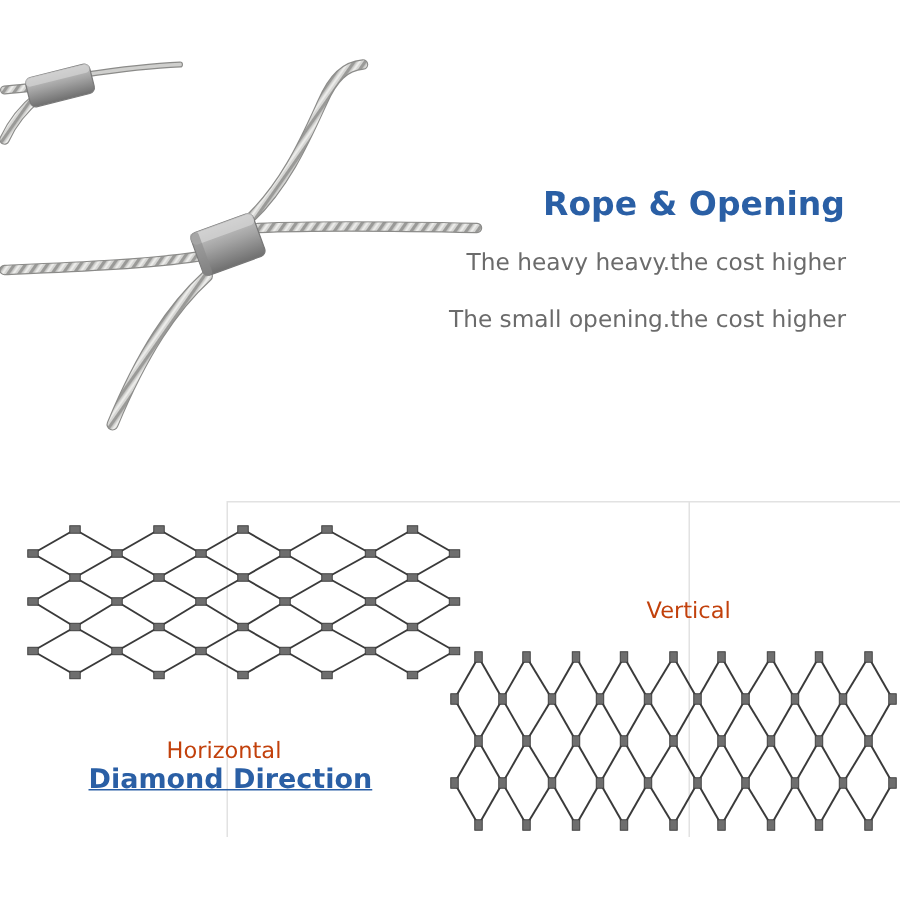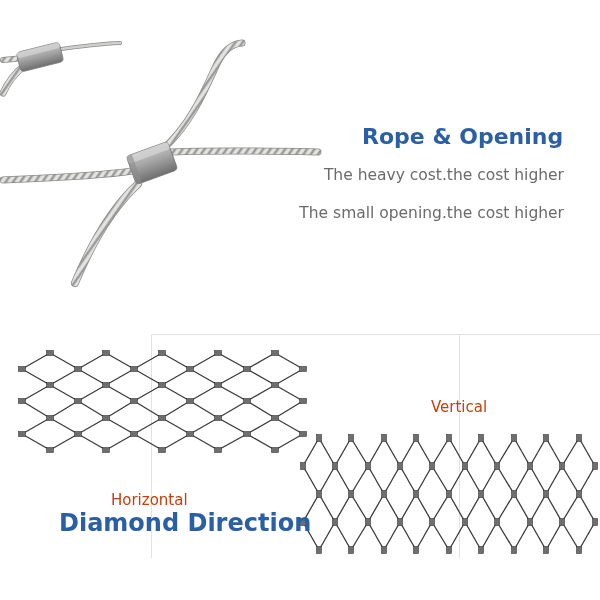--- a/index.html
+++ b/index.html
@@ -9,21 +9,21 @@
   .rope-photo { left: 0; top: 0; width: 330px; height: 300px; }
   .title { color: #2a5fa5; font-weight: bold; white-space: nowrap; }
   .title-rope { left: 362px; top: 124px; font-size: 22px; letter-spacing: 0px; }
   .desc { color: #6b6b6b; font-size: 15.5px; white-space: nowrap; text-align: right; right: 36px; }
   .desc-1 { top: 166px; }
   .desc-2 { top: 204px; }
   .mesh { left: 0; top: 300px; width: 600px; height: 300px; }
   .lbl { color: #c2410c; font-size: 15px; white-space: nowrap; }
   .lbl-h { left: 111px; top: 491px; }
   .lbl-v { left: 431px; top: 398px; }
-  .title-dd { left: 59px; top: 509px; font-size: 24px; }
+  .title-dd { left: 59px; top: 509px; font-size: 18px; text-decoration: underline; }
 </style>
 </head>
 <body>
 
 <svg class="abs rope-photo" viewBox="0 0 330 300" xmlns="http://www.w3.org/2000/svg">
   <defs>
     <pattern id="twist" width="6" height="6" patternUnits="userSpaceOnUse" patternTransform="rotate(35)">
       <rect width="6" height="6" fill="#d6d6d4"></rect>
       <rect width="2.2" height="6" fill="#9a9a98"></rect>
       <rect x="3.5" width="1" height="6" fill="#f2f2f0"></rect>
@@ -59,21 +59,21 @@
     <rect x="-22" y="-10" width="44" height="6" rx="3" fill="#d4d4d4" opacity="0.7"></rect>
   </g>
   <g transform="translate(152,163) rotate(-20)">
     <rect x="-22" y="-15" width="44" height="30" rx="4" fill="url(#ferrule)" stroke="#777" stroke-width="0.8"></rect>
     <rect x="-22" y="-15" width="44" height="8" rx="3" fill="#d6d6d6" opacity="0.7"></rect>
     <rect x="-22" y="-15" width="6" height="30" rx="2" fill="#8a8a8a" opacity="0.6"></rect>
   </g>
 </svg>
 
 <div class="abs title title-rope">Rope &amp; Opening</div>
-<div class="abs desc desc-1">The heavy cost.the cost higher</div>
+<div class="abs desc desc-1">The heavy heavy.the cost higher</div>
 <div class="abs desc desc-2">The small opening.the cost higher</div>
 
 <svg class="abs mesh" viewBox="0 300 600 300" xmlns="http://www.w3.org/2000/svg">
 
   <g stroke="#e2e2e2" stroke-width="1" fill="none">
     <path d="M151.5,558 L151.5,334.5 L600,334.5"></path>
     <path d="M459.5,334.5 L459.5,558"></path>
   </g>
   <g id="hmesh">
       <line x1="22" y1="369" x2="50" y2="353" stroke="#3a3a3a" stroke-width="1.3"></line>

